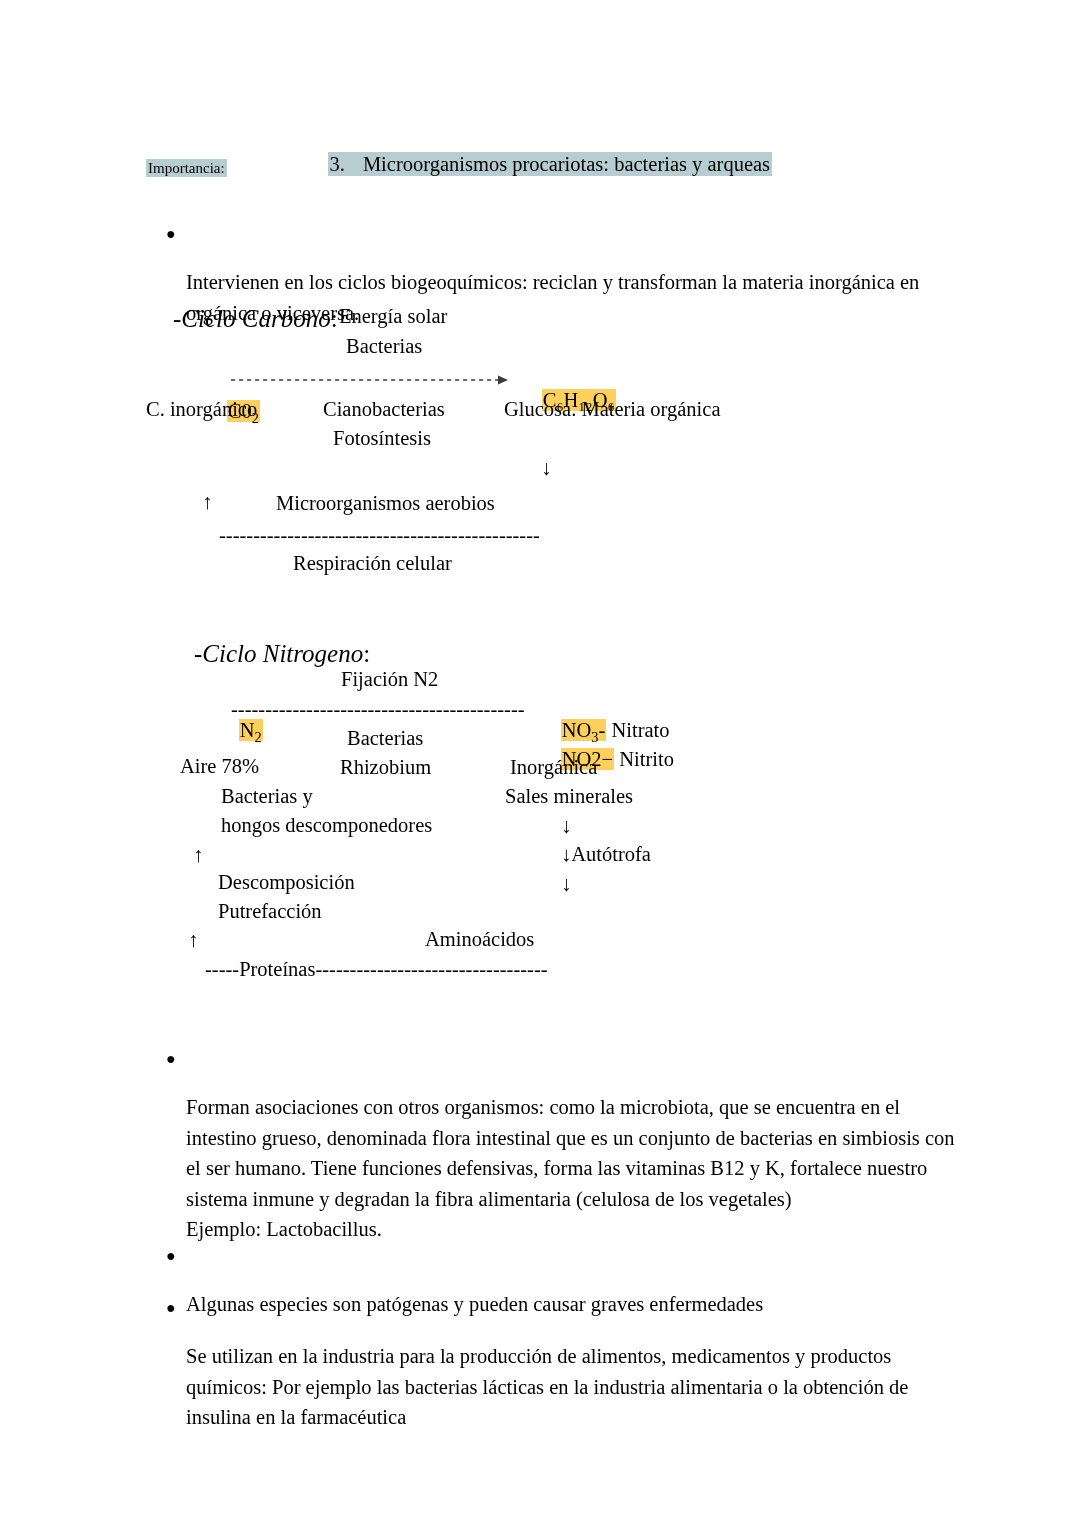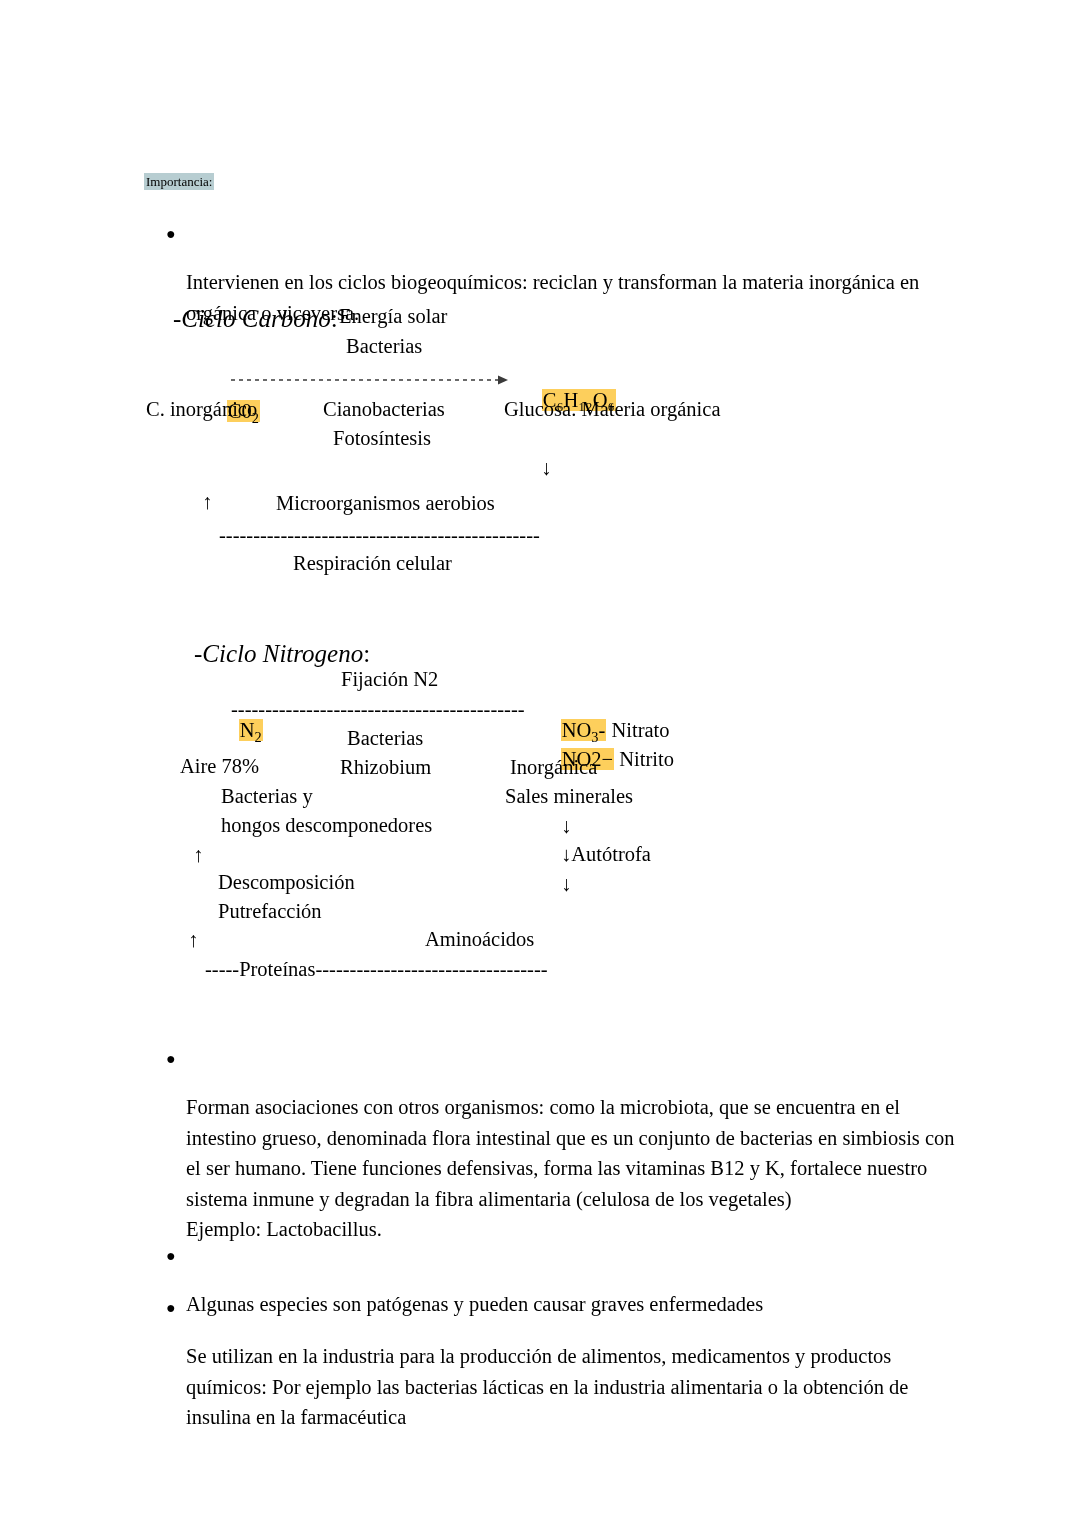--- a/index.html
+++ b/index.html
@@ -40,23 +40,23 @@
 
   
   .doc-title {
     font-size: 20.5px;
     left: 307px;
     top: 133px;
   }
   .doc-title .num { margin-right: 18px; }
 
   .importancia {
-    font-size: 13px;
+    font-size: 15px;
     left: 131px;
-    top: 162px;
+    top: 146px;
   }
 
   
   .bullet-row {
     position: absolute;
     display: flex;
     align-items: flex-start;
   }
   .bullet-dot {
     width: 20px;
@@ -98,20 +98,23 @@
   }
 
   
   .dash-arrow { position: absolute; }
 </style>
 </head>
 <body>
 
 <div class="page">
 
+  <div class="abs doc-title">
+    <span class="hl-title"><span class="num">3.</span><span>Microorganismos procariotas: bacterias y arqueas</span></span>
+  </div>
 
   <div class="abs importancia">
     <span class="hl-title">Importancia:</span>
   </div>
 
   <div class="bullet-row" id="bullet-intervienen">
     <div class="bullet-dot">●</div>
     <div class="bullet-text">Intervienen en los ciclos biogeoquímicos: reciclan y transforman la materia inorgánica en orgánica o viceversa.</div>
   </div>
 

